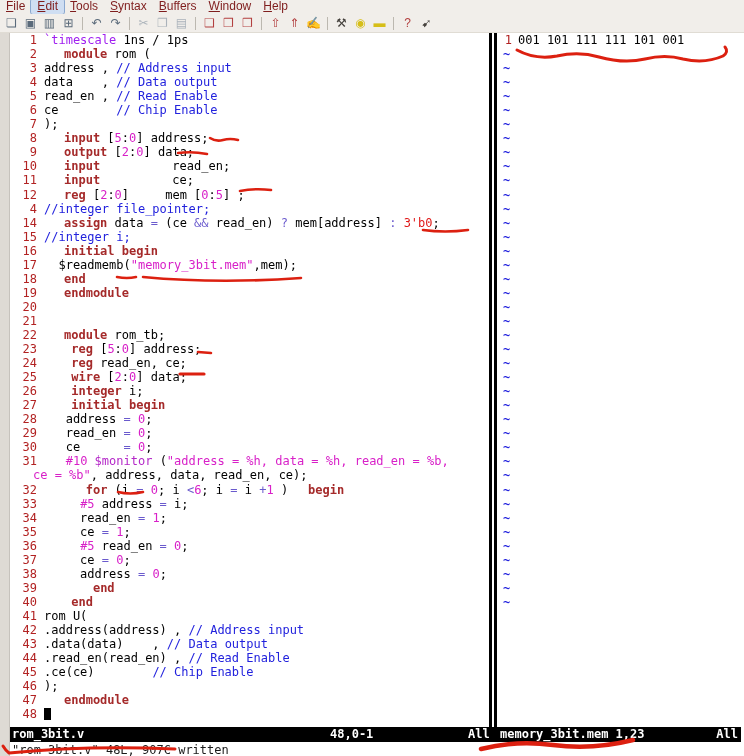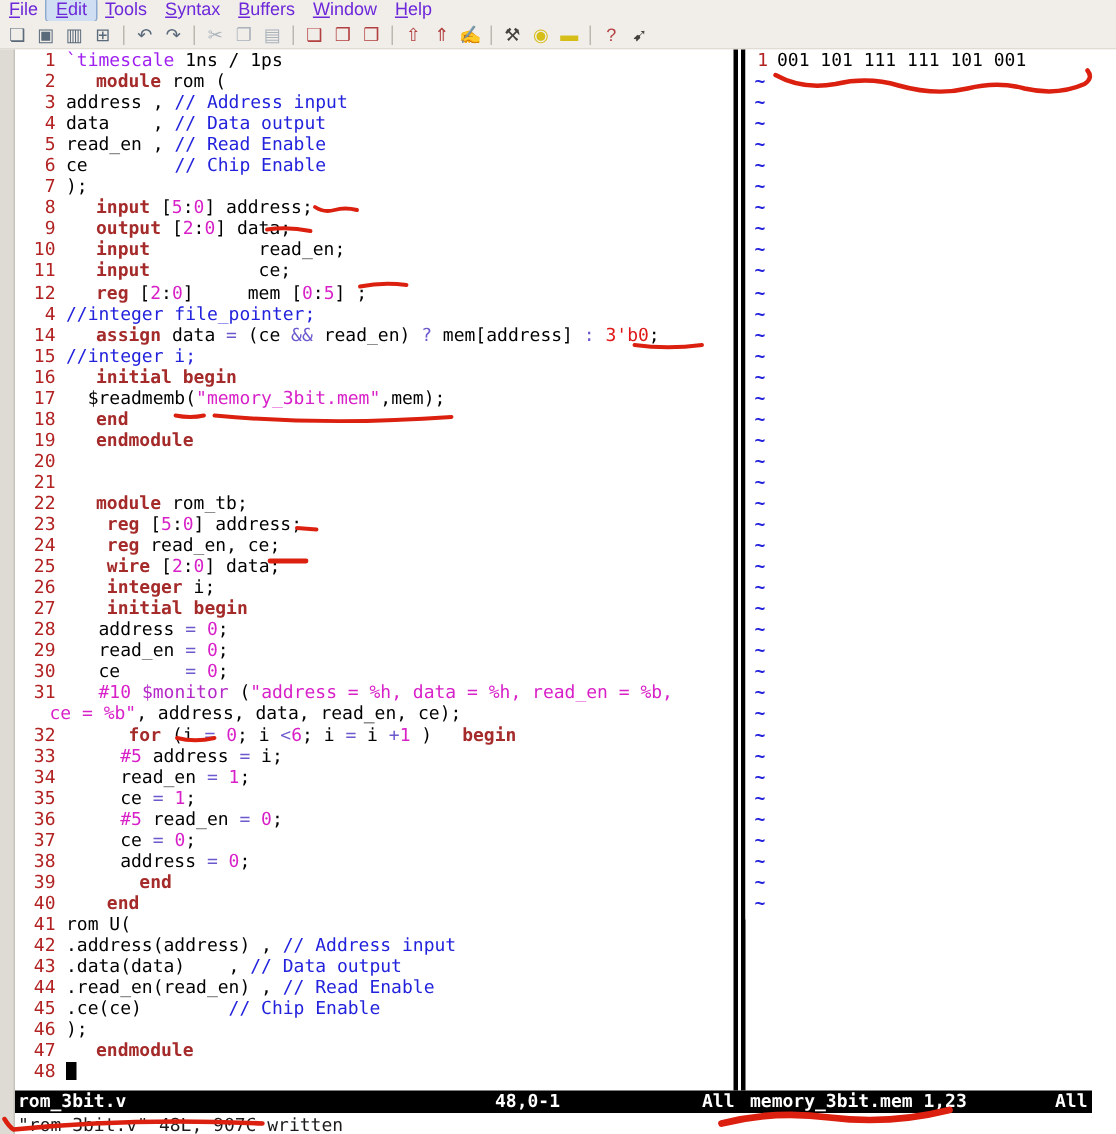--- a/index.html
+++ b/index.html
@@ -1,20 +1,20 @@
 <!DOCTYPE html>
 <html style="--kw: #a52a2a; --com: #2222dd; --konst: #d820c8; --redc: #e01818; --op: #6a5acd; --pre: #a020f0; --sys: #b428c8; --lnum: #b22222; --tilde: #2222dd; --pen: #dc2010;"><head>
 <meta charset="utf-8">
 <style>
   html,body{margin:0;padding:0;}
   .app{position:relative;width:744px;height:756px;background:#ffffff;overflow:hidden;
        font-family:"Liberation Sans",sans-serif;}
   
   .menubar{position:absolute;left:0;top:0;width:744px;height:14px;background:#f1eeea;
-           display:flex;align-items:flex-end;font-size:12px;color:#6d28d9;overflow:hidden;}
+           display:flex;align-items:flex-end;font-size:12px;color:#7f1d1d;overflow:hidden;}
   .menu-item{padding:0 6px;line-height:15px;height:15px;cursor:default;}
   .menu-item.active{background:#cfdef2;outline:1px solid #8aa8d0;border-radius:2px;}
   .menu-item u{text-decoration:underline;}
   
   .toolbar{position:absolute;left:0;top:14px;width:744px;height:19px;background:#f1eeea;
            display:flex;align-items:center;padding-left:2px;border-bottom:1px solid #e0dcd4;box-sizing:border-box;}
   .tb-btn{width:17px;height:17px;display:inline-flex;align-items:center;justify-content:center;
           font-size:12px;margin:0 1px;cursor:default;}
   .c-std{color:#5a6a7a;} .c-dim{color:#aab2ba;} .c-redish{color:#b34040;}
   .c-yellow{color:#d6be18;} .c-dark{color:#44403c;}
@@ -36,21 +36,21 @@
   .tk-k{color:var(--kw);font-weight:bold;padding-left:20px;}
   .tk-c{color:var(--com);}
   .tk-s,.tk-n{color:var(--konst);}
   .tk-r{color:var(--redc);}
   .tk-o{color:var(--op);}
   .tk-p{color:var(--pre);}
   .tk-d{color:var(--sys);}
   .tk-t{color:#000;}
   .cursor{display:inline-block;width:7px;height:12px;background:#000;vertical-align:-2px;}
   
-  .statusbar{position:absolute;left:10px;right:16px;top:727px;height:15px;background:#000;
+  .statusbar{position:absolute;left:10px;right:3px;top:727px;height:15px;background:#000;
              color:#fff;font-family:"DejaVu Sans Mono",monospace;font-size:12px;
              font-weight:bold;line-height:15px;}
   .statusbar span{position:absolute;top:0;white-space:pre;}
   .sb-file{left:2px;} .sb-pos{left:320px;} .sb-all{left:458px;}
   .sb-rfile{left:490px;} .sb-rall{right:3px;}
   
   .cmdline{position:absolute;left:12px;top:743px;height:14px;color:#1a1a1a;
            font-family:"DejaVu Sans Mono",monospace;font-size:12px;white-space:pre;}
   
   .annot{position:absolute;left:0;top:0;pointer-events:none;z-index:10;}

